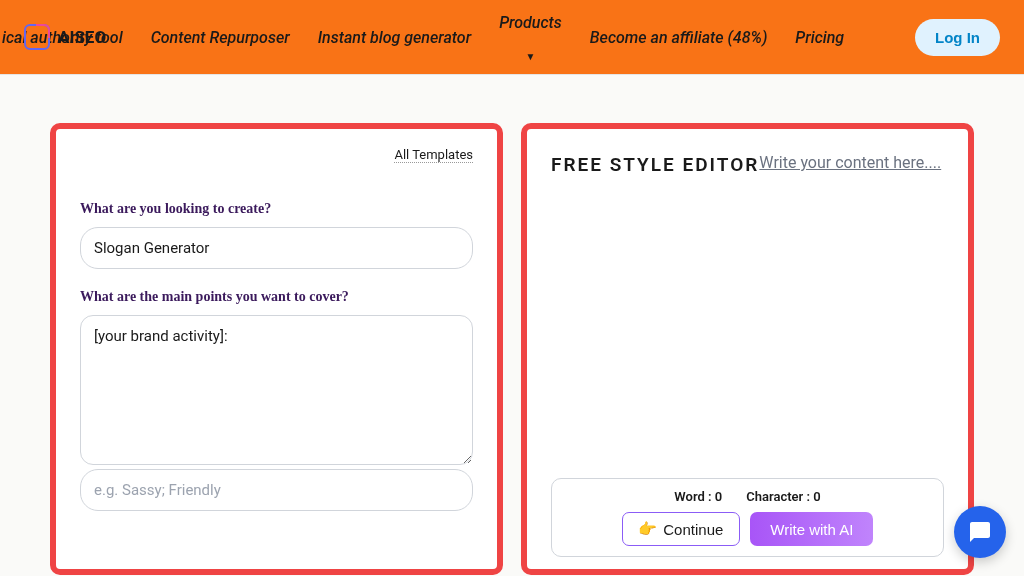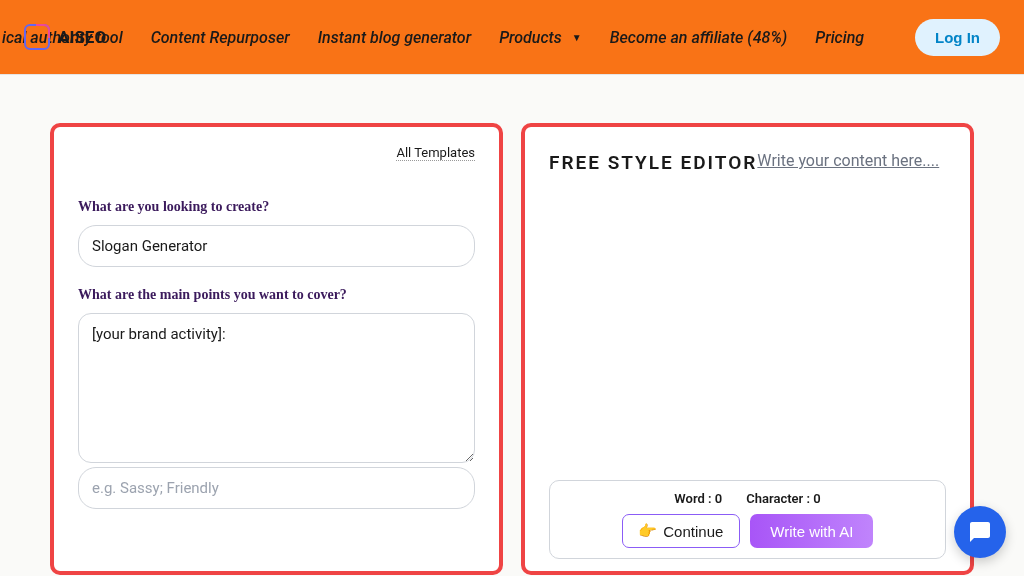--- a/index.html
+++ b/index.html
@@ -57,21 +57,22 @@
       font-size: 16px;
       font-weight: 500;
       color: #1a1a1a;
       cursor: pointer;
       white-space: nowrap;
       font-style: italic;
     }
     .nav-dropdown {
       display: flex;
       align-items: center;
-      gap: 10px;
+      gap: 19px;
+      flex-direction: column;
     }
     .chevron {
       font-size: 10px;
     }
     .login-btn {
       margin-left: auto;
       background: #e0f2fe;
       color: #0284c7;
       font-weight: 600;
       font-size: 15px;
@@ -81,21 +82,21 @@
       border: none;
     }
     .main {
       display: flex;
       gap: 18px;
       padding: 48px 50px 0 50px;
     }
     .panel {
       flex: 1;
       background: #fff;
-      border: 4px solid #ef4444;
+      border: 6px solid #ef4444;
       border-radius: 10px;
       padding: 24px;
       position: relative;
     }
     .left-panel {
       padding: 18px 24px 24px 24px;
     }
     .all-templates {
       text-align: right;
       font-size: 13px;

